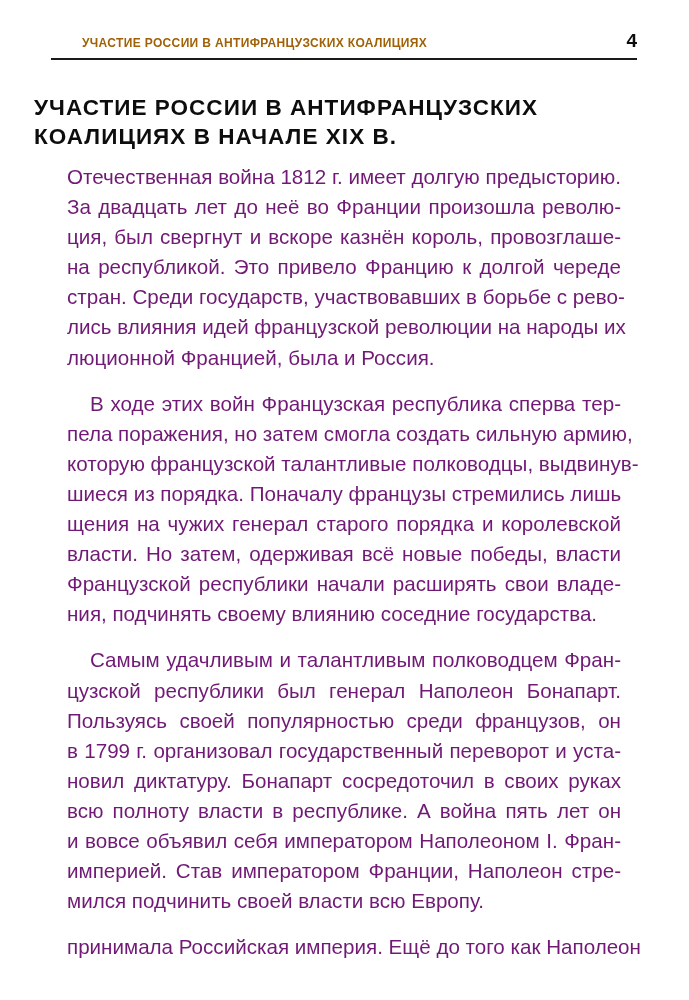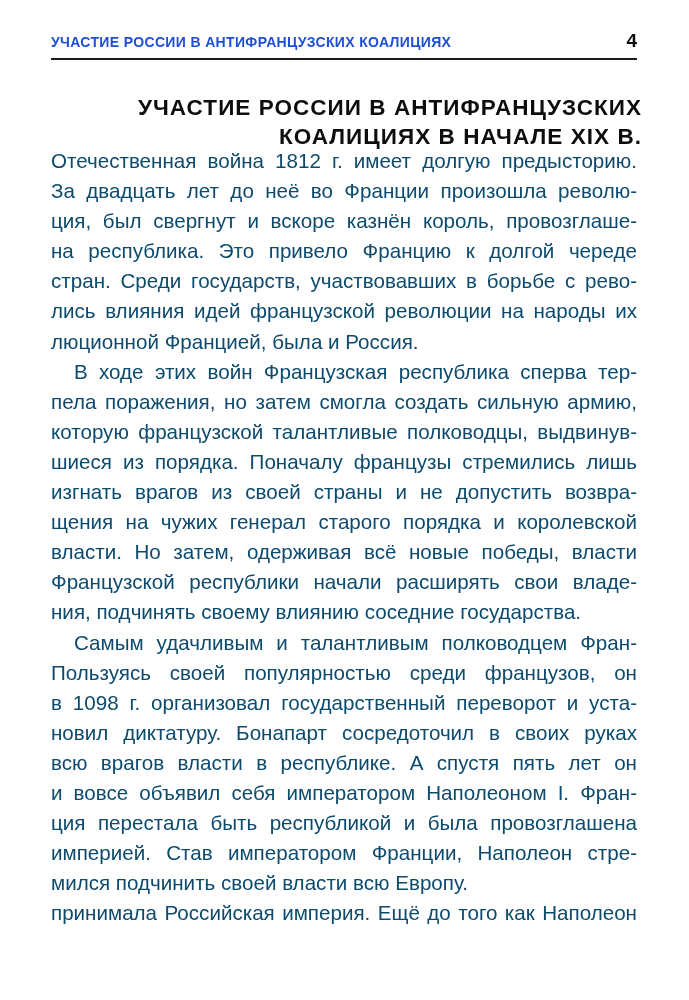--- a/index.html
+++ b/index.html
@@ -26,73 +26,74 @@
   .running-header {
     position: absolute;
     left: 51px;
     top: 30px;
     width: 586px;
     display: flex;
     align-items: baseline;
     justify-content: space-between;
   }
   .running-header-title {
-    font-size: 14px;
+    font-size: 12px;
     font-weight: bold;
     letter-spacing: 0.35px;
     text-transform: uppercase;
     white-space: nowrap;
-    color: #1d4ed8;
+    color: #a16207;
+    margin-left: 31px;
   }
   .running-header-page {
     font-size: 19px;
     font-weight: bold;
     color: #0d0d0d;
     padding-left: 10px;
   }
   .header-rule {
     position: absolute;
     left: 51px;
     top: 58px;
     width: 586px;
     height: 2px;
     background: #1a1a1a;
   }
 
   
   .doc-title {
     position: absolute;
-    left: 56px;
+    left: 34px;
     top: 78px;
     width: 586px;
-    text-align: right;
+    text-align: left;
     font-size: 22.5px;
     font-weight: bold;
     letter-spacing: 1.05px;
     line-height: 29px;
     text-transform: uppercase;
     color: #0d0d0d;
   }
   .doc-title .title-line {
     display: block;
     white-space: nowrap;
   }
 
   
   .body-text {
     position: absolute;
     left: 51px;
     top: 146px;
     width: 586px;
   }
   .para {
-    margin: 0;
+    margin: 16px;
     font-size: 20.6px;
     line-height: 30.1px;
-    color: #0c4a6e;
+    color: #701a75;
   }
   
   .line {
     display: block;
     text-align: justify;
     text-align-last: justify;
     white-space: nowrap;
   }
   .line.last {
     text-align: right;
@@ -118,44 +119,43 @@
   <h1 class="doc-title">
     <span class="title-line">УЧАСТИЕ РОССИИ В АНТИФРАНЦУЗСКИХ</span>
     <span class="title-line">КОАЛИЦИЯХ В НАЧАЛЕ XIX В.</span>
   </h1>
 
   <div class="body-text">
       <p class="para">
         <span class="line">Отечественная война 1812 г. имеет долгую предысторию.</span>
         <span class="line">За двадцать лет до неё во Франции произошла револю-</span>
         <span class="line">ция, был свергнут и вскоре казнён король, провозглаше-</span>
-        <span class="line">на республика. Это привело Францию к долгой череде</span>
+        <span class="line">на республикой. Это привело Францию к долгой череде</span>
         <span class="line">стран. Среди государств, участвовавших в борьбе с рево-</span>
         <span class="line">лись влияния идей французской революции на народы их</span>
         <span class="line last">люционной Францией, была и Россия.</span>
       </p>
       <p class="para">
         <span class="line"><span class="indent-space"></span>В ходе этих войн Французская республика сперва тер-</span>
         <span class="line">пела поражения, но затем смогла создать сильную армию,</span>
         <span class="line">которую французской талантливые полководцы, выдвинув-</span>
         <span class="line">шиеся из порядка. Поначалу французы стремились лишь</span>
-        <span class="line">изгнать врагов из своей страны и не допустить возвра-</span>
         <span class="line">щения на чужих генерал старого порядка и королевской</span>
         <span class="line">власти. Но затем, одерживая всё новые победы, власти</span>
         <span class="line">Французской республики начали расширять свои владе-</span>
         <span class="line last">ния, подчинять своему влиянию соседние государства.</span>
       </p>
       <p class="para">
         <span class="line"><span class="indent-space"></span>Самым удачливым и талантливым полководцем Фран-</span>
+        <span class="line">цузской республики был генерал Наполеон Бонапарт.</span>
         <span class="line">Пользуясь своей популярностью среди французов, он</span>
-        <span class="line">в 1098 г. организовал государственный переворот и уста-</span>
+        <span class="line">в 1799 г. организовал государственный переворот и уста-</span>
         <span class="line">новил диктатуру. Бонапарт сосредоточил в своих руках</span>
-        <span class="line">всю врагов власти в республике. А спустя пять лет он</span>
+        <span class="line">всю полноту власти в республике. А война пять лет он</span>
         <span class="line">и вовсе объявил себя императором Наполеоном I. Фран-</span>
-        <span class="line">ция перестала быть республикой и была провозглашена</span>
         <span class="line">империей. Став императором Франции, Наполеон стре-</span>
         <span class="line last">мился подчинить своей власти всю Европу.</span>
       </p>
       <p class="para">
         <span class="line">принимала Российская империя. Ещё до того как Наполеон</span>
       </p>
     </div>
 
 </div>
 

